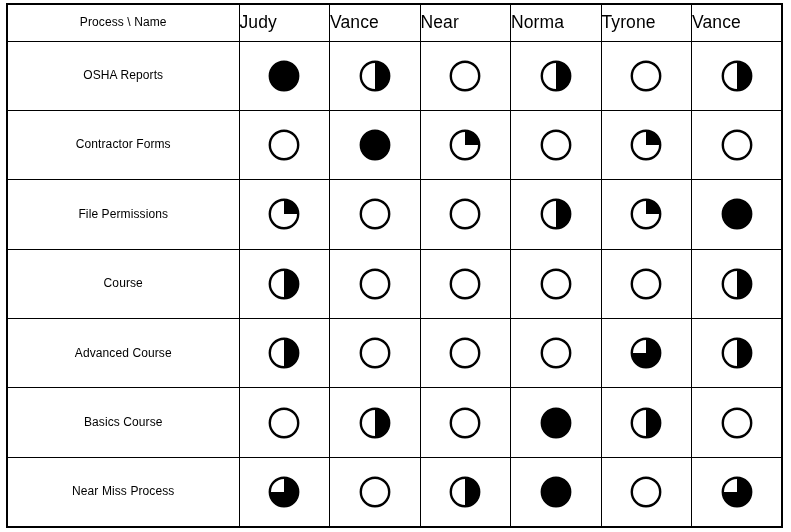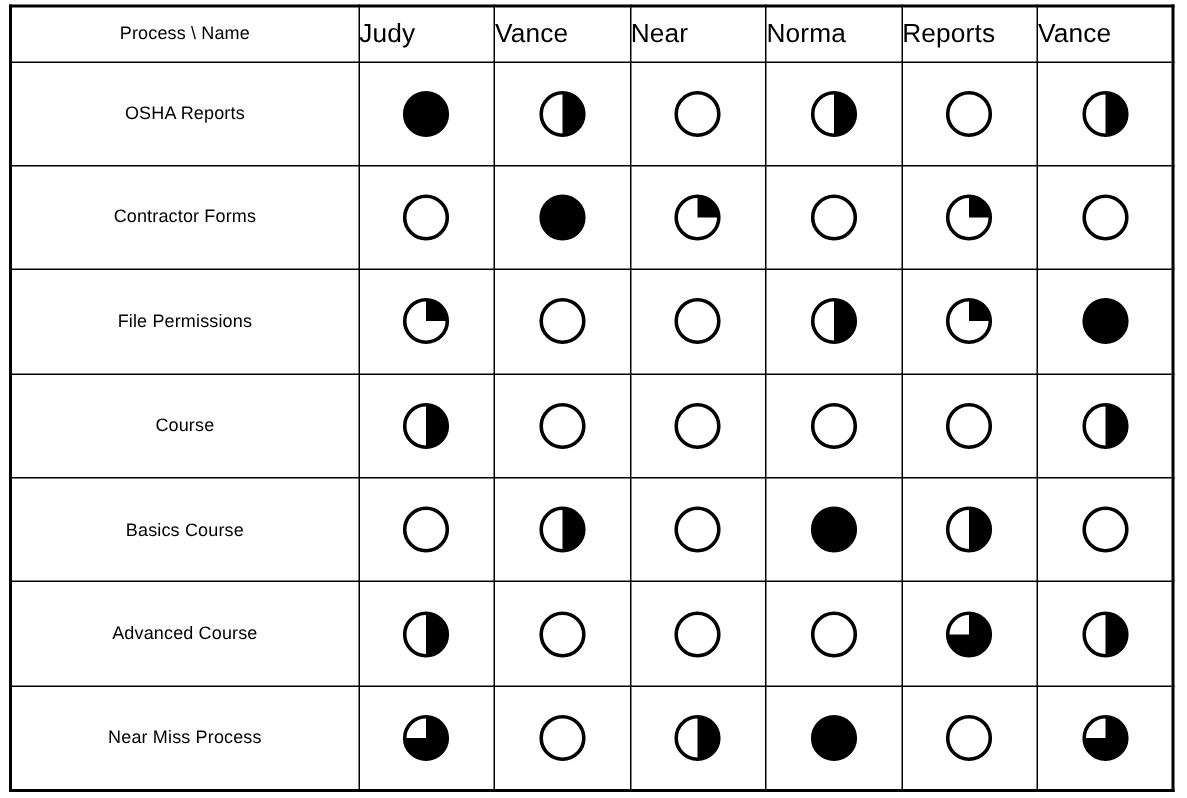--- a/index.html
+++ b/index.html
@@ -87,21 +87,21 @@
         <col class="c-person">
         <col class="c-person">
     </colgroup>
     <thead>
       <tr class="header-row">
         <th class="process-header">Process \ Name</th>
         <th class="person-header">Judy</th>
         <th class="person-header">Vance</th>
         <th class="person-header">Near</th>
         <th class="person-header">Norma</th>
-        <th class="person-header">Reports</th>
+        <th class="person-header">Tyrone</th>
         <th class="person-header">Vance</th>
       </tr>
     </thead>
     <tbody id="matrix-body">
         <tr class="data-row">
           <td class="process-cell">OSHA Reports</td>
           <td class="ball-cell"><span class="ball"><svg width="34" height="34" viewBox="0 0 34 34" aria-hidden="true">
       <circle cx="17" cy="17" r="14.2" fill="#ffffff"></circle>
       <circle cx="17" cy="17" r="14.2" fill="#000000"></circle>
       <circle cx="17" cy="17" r="14.2" fill="none" stroke="#000000" stroke-width="2.4"></circle>
@@ -225,20 +225,53 @@
 
       <circle cx="17" cy="17" r="14.2" fill="none" stroke="#000000" stroke-width="2.4"></circle>
     </svg></span></td>
           <td class="ball-cell"><span class="ball"><svg width="34" height="34" viewBox="0 0 34 34" aria-hidden="true">
       <circle cx="17" cy="17" r="14.2" fill="#ffffff"></circle>
       <path d="M 17 17 L 17 2.8000000000000007 A 14.2 14.2 0 0 1 17 31.2 Z" fill="#000000"></path>
       <circle cx="17" cy="17" r="14.2" fill="none" stroke="#000000" stroke-width="2.4"></circle>
     </svg></span></td>
         </tr>
         <tr class="data-row">
+          <td class="process-cell">Advanced Course</td>
+          <td class="ball-cell"><span class="ball"><svg width="34" height="34" viewBox="0 0 34 34" aria-hidden="true">
+      <circle cx="17" cy="17" r="14.2" fill="#ffffff"></circle>
+      <path d="M 17 17 L 17 2.8000000000000007 A 14.2 14.2 0 0 1 17 31.2 Z" fill="#000000"></path>
+      <circle cx="17" cy="17" r="14.2" fill="none" stroke="#000000" stroke-width="2.4"></circle>
+    </svg></span></td>
+          <td class="ball-cell"><span class="ball"><svg width="34" height="34" viewBox="0 0 34 34" aria-hidden="true">
+      <circle cx="17" cy="17" r="14.2" fill="#ffffff"></circle>
+
+      <circle cx="17" cy="17" r="14.2" fill="none" stroke="#000000" stroke-width="2.4"></circle>
+    </svg></span></td>
+          <td class="ball-cell"><span class="ball"><svg width="34" height="34" viewBox="0 0 34 34" aria-hidden="true">
+      <circle cx="17" cy="17" r="14.2" fill="#ffffff"></circle>
+
+      <circle cx="17" cy="17" r="14.2" fill="none" stroke="#000000" stroke-width="2.4"></circle>
+    </svg></span></td>
+          <td class="ball-cell"><span class="ball"><svg width="34" height="34" viewBox="0 0 34 34" aria-hidden="true">
+      <circle cx="17" cy="17" r="14.2" fill="#ffffff"></circle>
+
+      <circle cx="17" cy="17" r="14.2" fill="none" stroke="#000000" stroke-width="2.4"></circle>
+    </svg></span></td>
+          <td class="ball-cell"><span class="ball"><svg width="34" height="34" viewBox="0 0 34 34" aria-hidden="true">
+      <circle cx="17" cy="17" r="14.2" fill="#ffffff"></circle>
+      <path d="M 17 17 L 17 2.8000000000000007 A 14.2 14.2 0 1 1 2.8000000000000007 17 Z" fill="#000000"></path>
+      <circle cx="17" cy="17" r="14.2" fill="none" stroke="#000000" stroke-width="2.4"></circle>
+    </svg></span></td>
+          <td class="ball-cell"><span class="ball"><svg width="34" height="34" viewBox="0 0 34 34" aria-hidden="true">
+      <circle cx="17" cy="17" r="14.2" fill="#ffffff"></circle>
+      <path d="M 17 17 L 17 2.8000000000000007 A 14.2 14.2 0 0 1 17 31.2 Z" fill="#000000"></path>
+      <circle cx="17" cy="17" r="14.2" fill="none" stroke="#000000" stroke-width="2.4"></circle>
+    </svg></span></td>
+        </tr>
+        <tr class="data-row">
           <td class="process-cell">Basics Course</td>
           <td class="ball-cell"><span class="ball"><svg width="34" height="34" viewBox="0 0 34 34" aria-hidden="true">
       <circle cx="17" cy="17" r="14.2" fill="#ffffff"></circle>
 
       <circle cx="17" cy="17" r="14.2" fill="none" stroke="#000000" stroke-width="2.4"></circle>
     </svg></span></td>
           <td class="ball-cell"><span class="ball"><svg width="34" height="34" viewBox="0 0 34 34" aria-hidden="true">
       <circle cx="17" cy="17" r="14.2" fill="#ffffff"></circle>
       <path d="M 17 17 L 17 2.8000000000000007 A 14.2 14.2 0 0 1 17 31.2 Z" fill="#000000"></path>
       <circle cx="17" cy="17" r="14.2" fill="none" stroke="#000000" stroke-width="2.4"></circle>
@@ -254,53 +287,20 @@
       <circle cx="17" cy="17" r="14.2" fill="none" stroke="#000000" stroke-width="2.4"></circle>
     </svg></span></td>
           <td class="ball-cell"><span class="ball"><svg width="34" height="34" viewBox="0 0 34 34" aria-hidden="true">
       <circle cx="17" cy="17" r="14.2" fill="#ffffff"></circle>
       <path d="M 17 17 L 17 2.8000000000000007 A 14.2 14.2 0 0 1 17 31.2 Z" fill="#000000"></path>
       <circle cx="17" cy="17" r="14.2" fill="none" stroke="#000000" stroke-width="2.4"></circle>
     </svg></span></td>
           <td class="ball-cell"><span class="ball"><svg width="34" height="34" viewBox="0 0 34 34" aria-hidden="true">
       <circle cx="17" cy="17" r="14.2" fill="#ffffff"></circle>
 
-      <circle cx="17" cy="17" r="14.2" fill="none" stroke="#000000" stroke-width="2.4"></circle>
-    </svg></span></td>
-        </tr>
-        <tr class="data-row">
-          <td class="process-cell">Advanced Course</td>
-          <td class="ball-cell"><span class="ball"><svg width="34" height="34" viewBox="0 0 34 34" aria-hidden="true">
-      <circle cx="17" cy="17" r="14.2" fill="#ffffff"></circle>
-      <path d="M 17 17 L 17 2.8000000000000007 A 14.2 14.2 0 0 1 17 31.2 Z" fill="#000000"></path>
-      <circle cx="17" cy="17" r="14.2" fill="none" stroke="#000000" stroke-width="2.4"></circle>
-    </svg></span></td>
-          <td class="ball-cell"><span class="ball"><svg width="34" height="34" viewBox="0 0 34 34" aria-hidden="true">
-      <circle cx="17" cy="17" r="14.2" fill="#ffffff"></circle>
-
-      <circle cx="17" cy="17" r="14.2" fill="none" stroke="#000000" stroke-width="2.4"></circle>
-    </svg></span></td>
-          <td class="ball-cell"><span class="ball"><svg width="34" height="34" viewBox="0 0 34 34" aria-hidden="true">
-      <circle cx="17" cy="17" r="14.2" fill="#ffffff"></circle>
-
-      <circle cx="17" cy="17" r="14.2" fill="none" stroke="#000000" stroke-width="2.4"></circle>
-    </svg></span></td>
-          <td class="ball-cell"><span class="ball"><svg width="34" height="34" viewBox="0 0 34 34" aria-hidden="true">
-      <circle cx="17" cy="17" r="14.2" fill="#ffffff"></circle>
-
-      <circle cx="17" cy="17" r="14.2" fill="none" stroke="#000000" stroke-width="2.4"></circle>
-    </svg></span></td>
-          <td class="ball-cell"><span class="ball"><svg width="34" height="34" viewBox="0 0 34 34" aria-hidden="true">
-      <circle cx="17" cy="17" r="14.2" fill="#ffffff"></circle>
-      <path d="M 17 17 L 17 2.8000000000000007 A 14.2 14.2 0 1 1 2.8000000000000007 17 Z" fill="#000000"></path>
-      <circle cx="17" cy="17" r="14.2" fill="none" stroke="#000000" stroke-width="2.4"></circle>
-    </svg></span></td>
-          <td class="ball-cell"><span class="ball"><svg width="34" height="34" viewBox="0 0 34 34" aria-hidden="true">
-      <circle cx="17" cy="17" r="14.2" fill="#ffffff"></circle>
-      <path d="M 17 17 L 17 2.8000000000000007 A 14.2 14.2 0 0 1 17 31.2 Z" fill="#000000"></path>
       <circle cx="17" cy="17" r="14.2" fill="none" stroke="#000000" stroke-width="2.4"></circle>
     </svg></span></td>
         </tr>
         <tr class="data-row">
           <td class="process-cell">Near Miss Process</td>
           <td class="ball-cell"><span class="ball"><svg width="34" height="34" viewBox="0 0 34 34" aria-hidden="true">
       <circle cx="17" cy="17" r="14.2" fill="#ffffff"></circle>
       <path d="M 17 17 L 17 2.8000000000000007 A 14.2 14.2 0 1 1 2.8000000000000007 17 Z" fill="#000000"></path>
       <circle cx="17" cy="17" r="14.2" fill="none" stroke="#000000" stroke-width="2.4"></circle>
     </svg></span></td>

